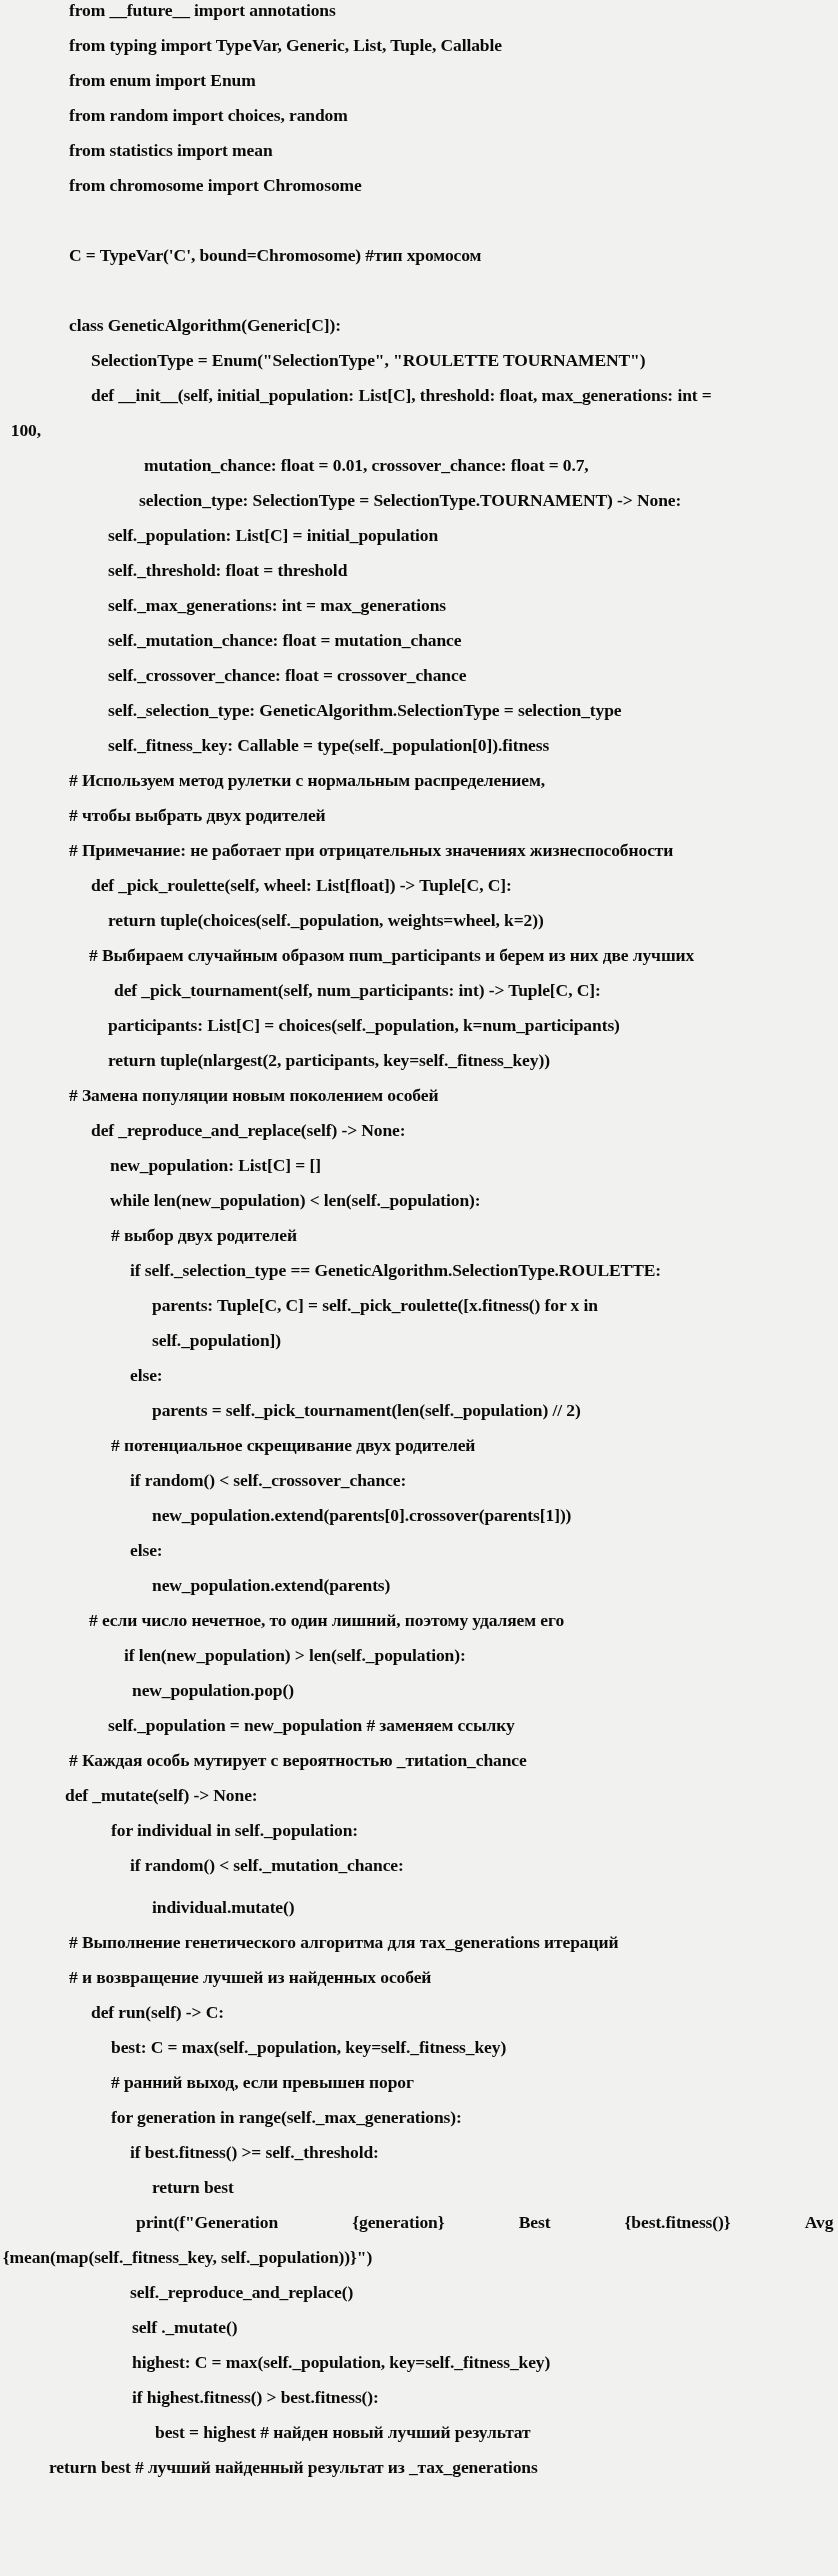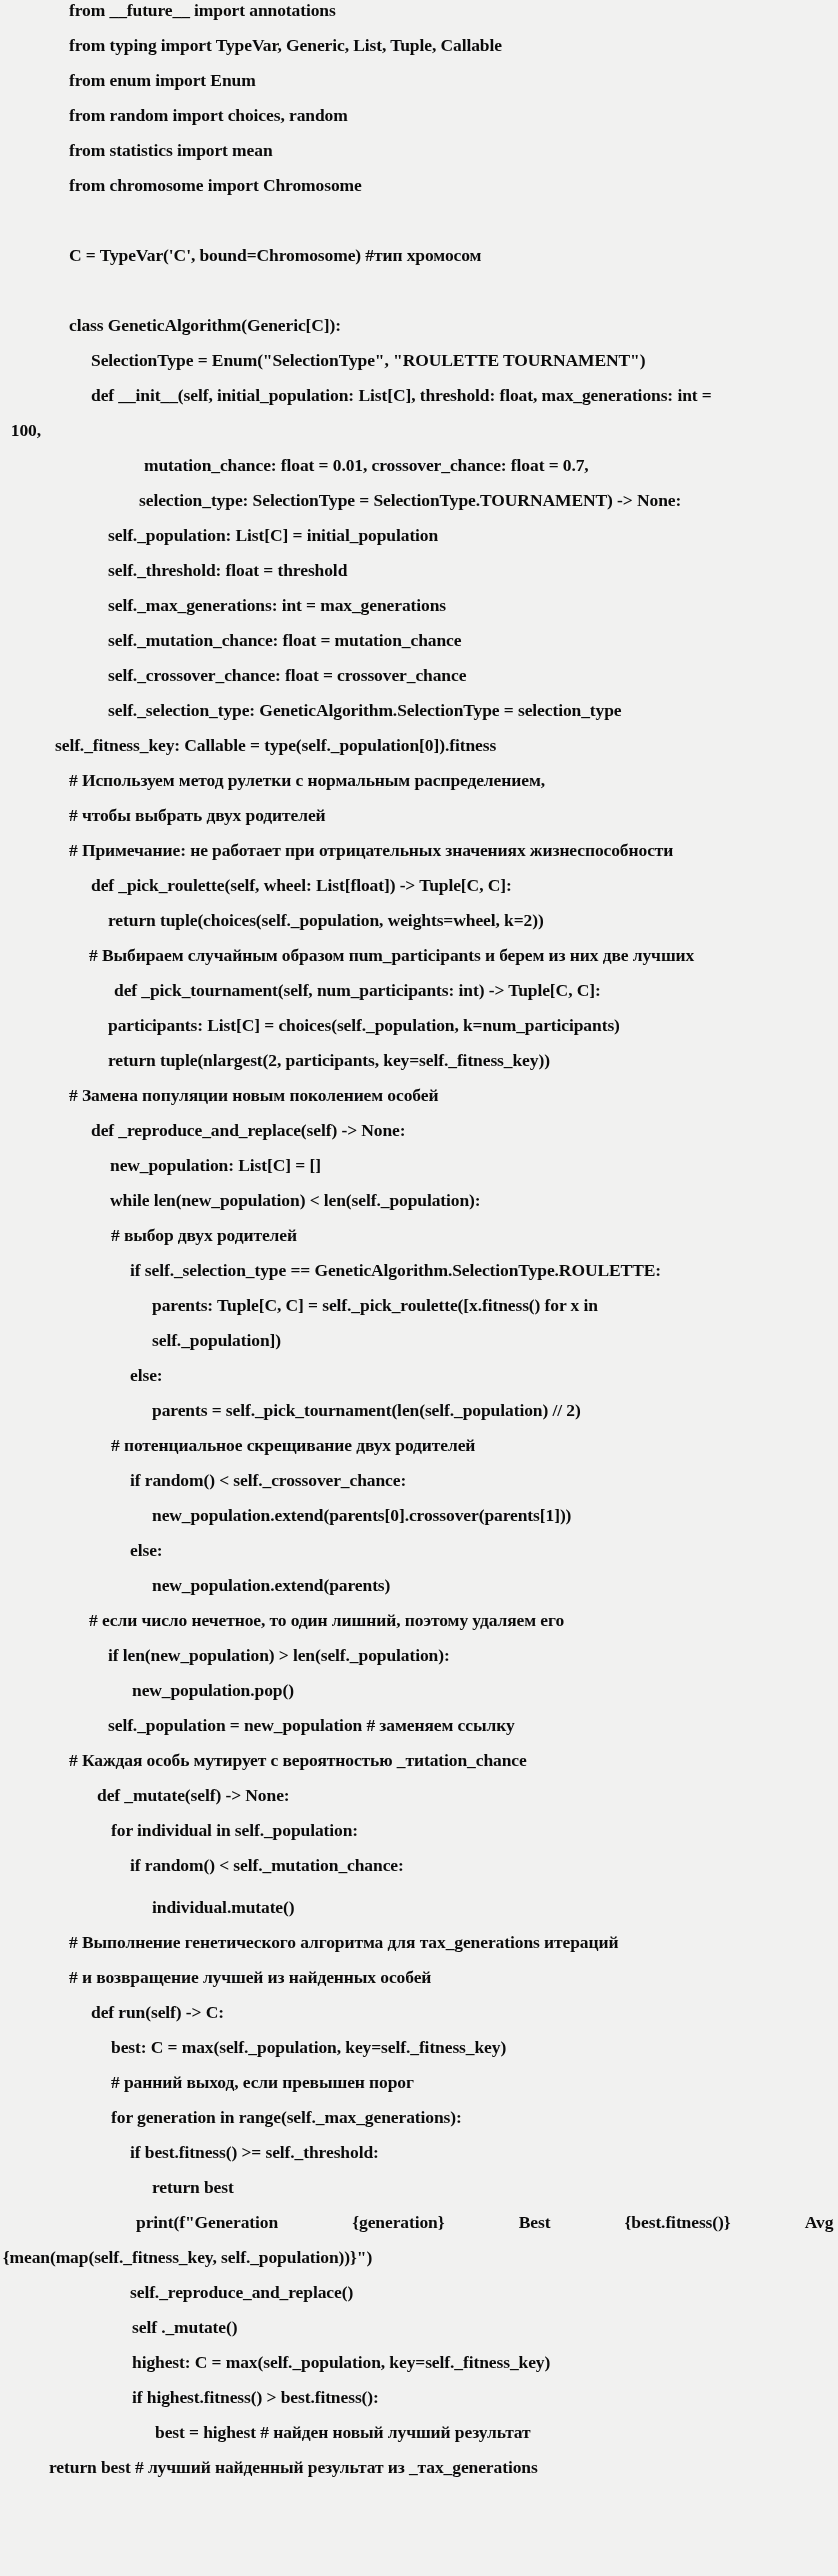--- a/index.html
+++ b/index.html
@@ -57,21 +57,21 @@
       <div class="line" style="height: 35px; line-height: 35px; padding-left: 91px;">def __init__(self, initial_population: List[C], threshold: float, max_generations: int =</div>
       <div class="line" style="height: 35px; line-height: 35px; padding-left: 10.8px;">100,</div>
       <div class="line" style="height: 35px; line-height: 35px; padding-left: 144px;">mutation_chance: float = 0.01, crossover_chance: float = 0.7,</div>
       <div class="line" style="height: 35px; line-height: 35px; padding-left: 139px;">selection_type: SelectionType = SelectionType.TOURNAMENT) -&gt; None:</div>
       <div class="line" style="height: 35px; line-height: 35px; padding-left: 108px;">self._population: List[C] = initial_population</div>
       <div class="line" style="height: 35px; line-height: 35px; padding-left: 108px;">self._threshold: float = threshold</div>
       <div class="line" style="height: 35px; line-height: 35px; padding-left: 108px;">self._max_generations: int = max_generations</div>
       <div class="line" style="height: 35px; line-height: 35px; padding-left: 108px;">self._mutation_chance: float = mutation_chance</div>
       <div class="line" style="height: 35px; line-height: 35px; padding-left: 108px;">self._crossover_chance: float = crossover_chance</div>
       <div class="line" style="height: 35px; line-height: 35px; padding-left: 108px;">self._selection_type: GeneticAlgorithm.SelectionType = selection_type</div>
-      <div class="line" style="height: 35px; line-height: 35px; padding-left: 55px;">self._fitness_key: Callable = type(self._population[0]).fitness</div>
+      <div class="line" style="height: 35px; line-height: 35px; padding-left: 108px;">self._fitness_key: Callable = type(self._population[0]).fitness</div>
       <div class="line" style="height: 35px; line-height: 35px; padding-left: 69px;"># Используем метод рулетки с нормальным распределением,</div>
       <div class="line" style="height: 35px; line-height: 35px; padding-left: 69px;"># чтобы выбрать двух родителей</div>
       <div class="line" style="height: 35px; line-height: 35px; padding-left: 69px;"># Примечание: не работает при отрицательных значениях жизнеспособности</div>
       <div class="line" style="height: 35px; line-height: 35px; padding-left: 91px;">def _pick_roulette(self, wheel: List[float]) -&gt; Tuple[C, C]:</div>
       <div class="line" style="height: 35px; line-height: 35px; padding-left: 108px;">return tuple(choices(self._population, weights=wheel, k=2))</div>
       <div class="line" style="height: 35px; line-height: 35px; padding-left: 89px;"># Выбираем случайным образом пum_participants и берем из них две лучших</div>
       <div class="line" style="height: 35px; line-height: 35px; padding-left: 114px;">def _pick_tournament(self, num_participants: int) -&gt; Tuple[C, C]:</div>
       <div class="line" style="height: 35px; line-height: 35px; padding-left: 108px; font-family: Liberation Serif, serif;">participants: List[C] = choices(self._population, k=num_participants)</div>
       <div class="line" style="height: 35px; line-height: 35px; padding-left: 108px;">return tuple(nlargest(2, participants, key=self._fitness_key))</div>
       <div class="line" style="height: 35px; line-height: 35px; padding-left: 69px;"># Замена популяции новым поколением особей</div>
@@ -83,25 +83,25 @@
       <div class="line" style="height: 35px; line-height: 35px; padding-left: 152px;">parents: Tuple[C, C] = self._pick_roulette([x.fitness() for x in</div>
       <div class="line" style="height: 35px; line-height: 35px; padding-left: 152px;">self._population])</div>
       <div class="line" style="height: 35px; line-height: 35px; padding-left: 130px;">else:</div>
       <div class="line" style="height: 35px; line-height: 35px; padding-left: 152px;">parents = self._pick_tournament(len(self._population) // 2)</div>
       <div class="line" style="height: 35px; line-height: 35px; padding-left: 111px;"># потенциальное скрещивание двух родителей</div>
       <div class="line" style="height: 35px; line-height: 35px; padding-left: 130px;">if random() &lt; self._crossover_chance:</div>
       <div class="line" style="height: 35px; line-height: 35px; padding-left: 152px;">new_population.extend(parents[0].crossover(parents[1]))</div>
       <div class="line" style="height: 35px; line-height: 35px; padding-left: 130px;">else:</div>
       <div class="line" style="height: 35px; line-height: 35px; padding-left: 152px;">new_population.extend(parents)</div>
       <div class="line" style="height: 35px; line-height: 35px; padding-left: 89px;"># если число нечетное, то один лишний, поэтому удаляем его</div>
-      <div class="line" style="height: 35px; line-height: 35px; padding-left: 108px;">if len(new_population) &gt; len(self._population):</div>
+      <div class="line" style="height: 35px; line-height: 35px; padding-left: 108px; margin-left: 16px;">if len(new_population) &gt; len(self._population):</div>
       <div class="line" style="height: 35px; line-height: 35px; padding-left: 132px;">new_population.pop()</div>
       <div class="line" style="height: 35px; line-height: 35px; padding-left: 108px;">self._population = new_population # заменяем ссылку</div>
       <div class="line" style="height: 35px; line-height: 35px; padding-left: 69px;"># Каждая особь мутирует с вероятностью _тиtation_chance</div>
-      <div class="line" style="height: 35px; line-height: 35px; padding-left: 65px; margin-left: 32px;">def _mutate(self) -&gt; None:</div>
+      <div class="line" style="height: 35px; line-height: 35px; padding-left: 65px;">def _mutate(self) -&gt; None:</div>
       <div class="line" style="height: 35px; line-height: 35px; padding-left: 111px;">for individual in self._population:</div>
       <div class="line" style="height: 35px; line-height: 35px; padding-left: 130px;">if random() &lt; self._mutation_chance:</div>
       <div class="line" style="height: 35px; line-height: 35px; padding-left: 152px; margin-top: 7px;">individual.mutate()</div>
       <div class="line" style="height: 35px; line-height: 35px; padding-left: 69px;"># Выполнение генетического алгоритма для тах_generations итераций</div>
       <div class="line" style="height: 35px; line-height: 35px; padding-left: 69px;"># и возвращение лучшей из найденных особей</div>
       <div class="line" style="height: 35px; line-height: 35px; padding-left: 91px;">def run(self) -&gt; C:</div>
       <div class="line" style="height: 35px; line-height: 35px; padding-left: 111px;">best: C = max(self._population, key=self._fitness_key)</div>
       <div class="line" style="height: 35px; line-height: 35px; padding-left: 111px;"># ранний выход, если превышен порог</div>
       <div class="line" style="height: 35px; line-height: 35px; padding-left: 111px;">for generation in range(self._max_generations):</div>
       <div class="line" style="height: 35px; line-height: 35px; padding-left: 130px;">if best.fitness() &gt;= self._threshold:</div>

